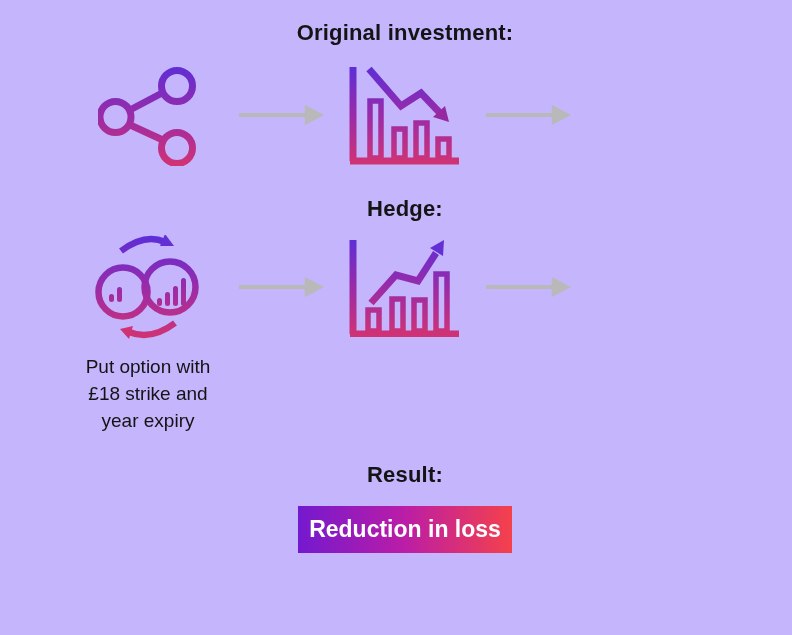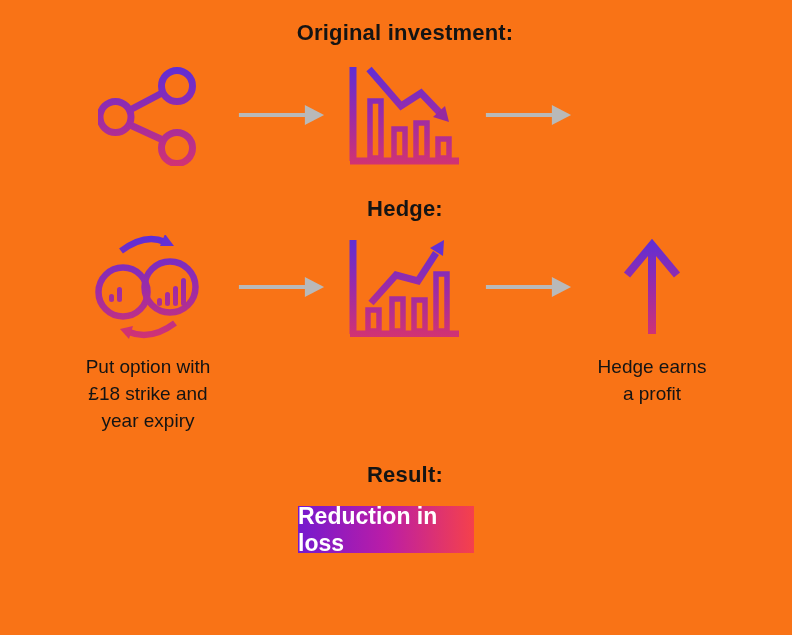--- a/index.html
+++ b/index.html
@@ -1,31 +1,31 @@
 <!DOCTYPE html>
 <html><head>
 <meta charset="utf-8">
 <style>
   html,body{margin:0;padding:0;background:#ffffff;}
   body{font-family:"Liberation Sans", sans-serif;color:#141414;}
-  .canvas{position:relative;width:792px;height:635px;box-sizing:border-box;padding-top:20px;background:#f97316;overflow:hidden;}
+  .canvas{position:relative;width:792px;height:635px;box-sizing:border-box;padding-top:20px;background:#c4b5fd;overflow:hidden;}
   .section-title{font-size:22px;font-weight:bold;line-height:26px;text-align:center;padding-left:18px;letter-spacing:.2px;}
   .title-hedge{margin-top:28px;}
   .title-result{margin-top:28px;}
   .flow-row{display:flex;align-items:flex-start;margin-left:58px;margin-top:16px;}
   .flow-row.hedge-row{margin-top:12px;}
   .step{display:flex;flex-direction:column;align-items:center;}
   .w-lg{width:180px;}
   .w-md{width:160px;}
   .icon-box{height:106px;display:flex;align-items:center;justify-content:center;}
   .arrow-cell{width:87px;height:106px;display:flex;align-items:center;justify-content:center;}
   .step-label{margin-top:13px;font-size:19px;line-height:27px;text-align:center;white-space:pre-line;}
-  .badge{margin:18px 0 0 298px;width:176px;height:47px;display:flex;align-items:center;justify-content:center;
+  .badge{margin:18px 0 0 298px;width:214px;height:47px;display:flex;align-items:center;justify-content:center;
          font-size:23px;font-weight:bold;color:#ffffff;
-         background:linear-gradient(90deg,#7419cf 0%,#bb1da6 50%,#f5414b 100%);}
+         background:linear-gradient(90deg,#7419cf 0%,#bb1da6 50%,#f5414b 100%);text-align:right;}
   svg{display:block;}
 </style>
 </head>
 <body>
 
 <div class="canvas">
 
   <div class="section-title">Original investment:</div>
 
   <div class="flow-row">
@@ -159,38 +159,19 @@
       </div>
     </div>
 
     <div class="arrow-cell">
       <svg width="90" height="26" viewBox="0 0 95 26">
         <line x1="1" y1="13" x2="74" y2="13" stroke="#b9b9b9" stroke-width="4.5"></line>
         <polygon points="73,2 94,13 73,24" fill="#b9b9b9"></polygon>
       </svg>
     </div>
 
-    <div class="step w-md">
-      <div class="icon-box">
-        <svg width="64" height="100" viewBox="0 0 64 100">
-          <defs>
-            <linearGradient id="g6" gradientUnits="userSpaceOnUse" x1="0" y1="0" x2="0" y2="100">
-              <stop offset="0" stop-color="#5b2ed8"></stop>
-                <stop offset="0.5" stop-color="#9a2ba8"></stop>
-                <stop offset="1" stop-color="#d23372"></stop>
-            </linearGradient>
-          </defs>
-          <g fill="none" stroke="url(#g6)" stroke-width="8">
-            <line x1="32" y1="10" x2="32" y2="97"></line>
-            <polyline points="7,38 32,8 57,38"></polyline>
-          </g>
-        </svg>
-      </div>
-      <div class="step-label">Hedge earns
-a profit</div>
-    </div>
   </div>
 
   <div class="section-title title-result">Result:</div>
 
   <div class="badge">Reduction in loss</div>
 
 </div>
 
 </body></html>

